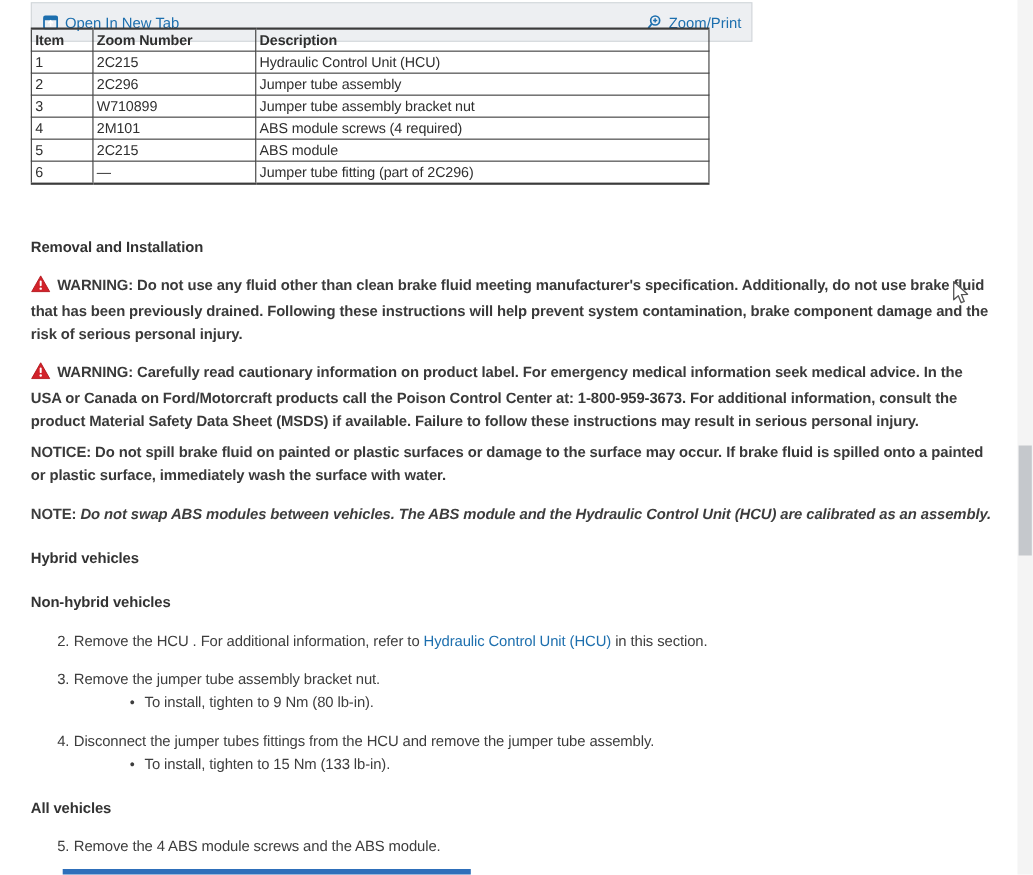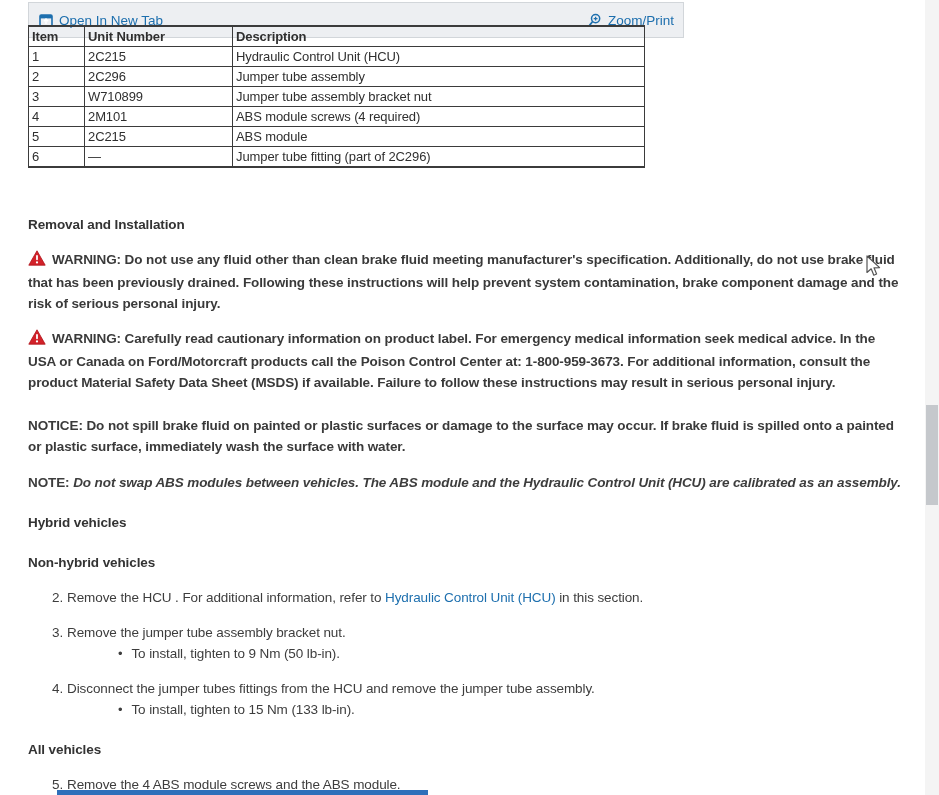--- a/index.html
+++ b/index.html
@@ -66,21 +66,21 @@
     left: 28px; top: 172px;
     width: 878px;
     font-size: 13.5px;
     line-height: 21px;
     color: #3d3d3d;
     letter-spacing: -0.1px;
   }
   .article h2 { font-size: 13.5px; font-weight: bold; margin-top: 42px; color: #333; }
   .article h3 { font-size: 13.5px; font-weight: bold; margin-top: 19px; color: #333; }
   p.warning-para { margin-top: 14px; font-weight: bold; color: #3a3a3a; }
-  p.notice-para  { margin-top: 22px; font-weight: bold; color: #3a3a3a; }
+  p.notice-para  { margin-top: 7px; font-weight: bold; color: #3a3a3a; }
   p.note-para    { margin-top: 15px; }
   .note-label    { font-weight: bold; }
   .note-italic   { font-style: italic; font-weight: bold; }
   .warn-icon {
     display: inline-block;
     vertical-align: -2px;
     margin-right: 6px;
   }
   .step { margin-top: 14px; padding-left: 24px; }
   .step .step-num { margin-right: 4px; }
@@ -145,21 +145,21 @@
         </svg>
       </span>
       <span>Zoom/Print</span>
     </span>
   </div>
 
   <table class="parts">
     <thead>
       <tr>
         <th class="col-item">Item</th>
-        <th class="col-part">Unit Number</th>
+        <th class="col-part">Zoom Number</th>
         <th class="col-desc">Description</th>
       </tr>
     </thead>
     <tbody>
       <tr>
         <td>1</td>
         <td>2C215</td>
         <td>Hydraulic Control Unit (HCU)</td>
       </tr>
       <tr>
@@ -226,21 +226,21 @@
     <h3>Non-hybrid vehicles</h3>
 
     <div class="step">
       <span class="step-num">2.</span><span>Remove the HCU . For additional information, refer to </span><a class="doc-link">Hydraulic Control Unit (HCU)</a><span> in this section.</span>
     </div>
 
     <div class="step">
       <span class="step-num">3.</span><span>Remove the jumper tube assembly bracket nut.</span>
       <div class="step-bullet">
         <span class="dot">•</span>
-        <span>To install, tighten to 9 Nm (50 lb-in).</span>
+        <span>To install, tighten to 9 Nm (80 lb-in).</span>
       </div>
     </div>
 
     <div class="step">
       <span class="step-num">4.</span><span>Disconnect the jumper tubes fittings from the HCU and remove the jumper tube assembly.</span>
       <div class="step-bullet">
         <span class="dot">•</span>
         <span>To install, tighten to 15 Nm (133 lb-in).</span>
       </div>
     </div>

